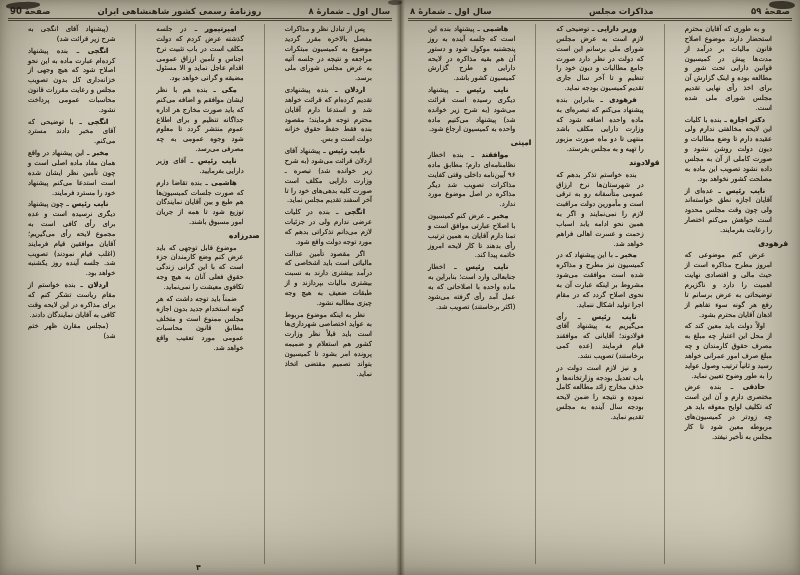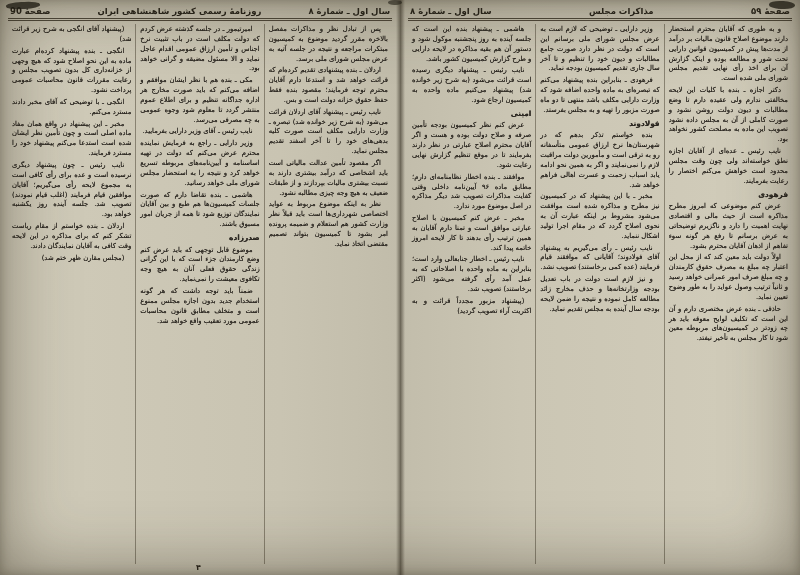--- a/index.html
+++ b/index.html
@@ -17,22 +17,22 @@
     padding:0 2px 2px;border-bottom:3px double #4e483a;margin-bottom:3px;
   }
   .page-header span{white-space:nowrap;}
   .cols{display:flex;height:540px;overflow:hidden;}
   .col{
     flex:1 1 0;min-width:0;padding:1px 4px 0;overflow:hidden;
     font-size:6.8px;line-height:1.45;color:#2b2721;text-align:justify;
     text-shadow:0 0 .4px rgba(43,39,33,.85);
   }
   .col:not(:last-child){border-left:1px solid rgba(80,72,56,.55);}
-  .col p{margin:0 0 2px;text-indent:7px;}
-  .col p b{font-weight:normal;}
+  .col p{margin:0 16px 2px;text-indent:7px;}
+  .col p b{font-weight:bold;}
   .speaker-heading{font-weight:bold;font-size:7.4px;margin:3px 0 2px;}
   .fold{
     position:absolute;top:0;bottom:0;left:396px;width:9px;pointer-events:none;
     background:linear-gradient(to right,rgba(40,34,22,0),rgba(40,34,22,.55) 50%,rgba(40,34,22,0));
   }
   .vignette{
     position:absolute;inset:0;pointer-events:none;
     box-shadow:inset 0 0 70px rgba(50,42,26,.5), inset 0 0 12px rgba(50,42,26,.35);
   }
   .smudge{position:absolute;background:#1c1a15;opacity:.8;border-radius:45%;}
@@ -70,48 +70,46 @@
           <div class="speaker-heading">فولادوند</div>
           <p>بنده خواستم تذکر بدهم که در شهرستان‌ها نرخ ارزاق عمومی متأسفانه رو به ترقی است و مأمورین دولت مراقبت لازم را نمی‌نمایند و اگر به همین نحو ادامه یابد اسباب زحمت و عسرت اهالی فراهم خواهد شد.</p>
           <p><b>مخبر ـ </b>با این پیشنهاد که در کمیسیون نیز مطرح و مذاکره شده است موافقت می‌شود مشروط بر اینکه عبارت آن به نحوی اصلاح گردد که در مقام اجرا تولید اشکال ننماید.</p>
           <p><b>نایب رئیس ـ </b>رأی می‌گیریم به پیشنهاد آقای فولادوند؛ آقایانی که موافقند قیام فرمایند (عده کمی برخاستند) تصویب نشد.</p>
           <p>و نیز لازم است دولت در باب تعدیل بودجه وزارتخانه‌ها و حذف مخارج زائد مطالعه کامل نموده و نتیجه را ضمن لایحه بودجه سال آینده به مجلس تقدیم نماید.</p>
         </div>
         <div class="col">
           <p><b>هاشمی ـ </b>پیشنهاد بنده این است که جلسه آینده به روز پنجشنبه موکول شود و دستور آن هم بقیه مذاکره در لایحه دارایی و طرح گزارش کمیسیون کشور باشد.</p>
           <p><b>نایب رئیس ـ </b>پیشنهاد دیگری رسیده است قرائت می‌شود (به شرح زیر خوانده شد) پیشنهاد می‌کنیم ماده واحده به کمیسیون ارجاع شود.</p>
           <div class="speaker-heading">امینی</div>
-          <p>عرض کنم نظر کمیسیون بودجه تأمین صرفه و صلاح دولت بوده و هست و اگر آقایان محترم اصلاح عبارتی در نظر دارند بفرمایند تا در موقع تنظیم گزارش نهایی رعایت شود.</p>
           <p><b>موافقند ـ </b>بنده اخطار نظامنامه‌ای دارم؛ مطابق ماده ۹۶ آیین‌نامه داخلی وقتی کفایت مذاکرات تصویب شد دیگر مذاکره در اصل موضوع مورد ندارد.</p>
           <p><b>مخبر ـ </b>عرض کنم کمیسیون با اصلاح عبارتی موافق است و تمنا دارم آقایان به همین ترتیب رأی بدهند تا کار لایحه امروز خاتمه پیدا کند.</p>
           <p><b>نایب رئیس ـ </b>اخطار جنابعالی وارد است؛ بنابراین به ماده واحده با اصلاحاتی که به عمل آمد رأی گرفته می‌شود (اکثر برخاستند) تصویب شد.</p>
-          <p>(پیشنهاد مزبور مجدداً قرائت و به اکثریت آراء تصویب گردید)</p>
         </div>
       </div>
   </div>
 
   <div class="page left">
     <div class="page-header">
       <span>سال اول ـ شمارهٔ ۸</span>
       <span>روزنامهٔ رسمی کشور شاهنشاهی ایران</span>
       <span>صفحهٔ 90</span>
     </div>
     <div class="cols" id="left-cols">
         <div class="col">
           <p>پس از تبادل نظر و مذاکرات مفصل بالاخره مقرر گردید موضوع به کمیسیون مبتکرات مراجعه و نتیجه در جلسه آتیه به عرض مجلس شورای ملی برسد.</p>
           <p><b>اردلان ـ </b>بنده پیشنهادی تقدیم کرده‌ام که قرائت خواهد شد و استدعا دارم آقایان محترم توجه فرمایند؛ مقصود بنده فقط حفظ حقوق خزانه دولت است و بس.</p>
           <p><b>نایب رئیس ـ </b>پیشنهاد آقای اردلان قرائت می‌شود (به شرح زیر خوانده شد) تبصره ـ وزارت دارایی مکلف است صورت کلیه بدهی‌های خود را تا آخر اسفند تقدیم مجلس نماید.</p>
+          <p><b>انگجی ـ </b>بنده در کلیات عرضی ندارم ولی در جزئیات لازم می‌دانم تذکراتی بدهم که مورد توجه دولت واقع شود.</p>
           <p>اگر مقصود تأمین عدالت مالیاتی است باید اشخاصی که درآمد بیشتری دارند به نسبت بیشتری مالیات بپردازند و از طبقات ضعیف به هیچ وجه چیزی مطالبه نشود.</p>
           <p>نظر به اینکه موضوع مربوط به عواید اختصاصی شهرداری‌ها است باید قبلاً نظر وزارت کشور هم استعلام و ضمیمه پرونده امر بشود تا کمیسیون بتواند تصمیم مقتضی اتخاذ نماید.</p>
         </div>
         <div class="col">
           <p><b>امیرتیمور ـ </b>در جلسه گذشته عرض کردم که دولت مکلف است در باب تثبیت نرخ اجناس و تأمین ارزاق عمومی اقدام عاجل نماید و الا مسئول مضیقه و گرانی خواهد بود.</p>
           <p><b>مکی ـ </b>بنده هم با نظر ایشان موافقم و اضافه می‌کنم که باید صورت مخارج هر اداره جداگانه تنظیم و برای اطلاع عموم منتشر گردد تا معلوم شود وجوه عمومی به چه مصرفی می‌رسد.</p>
           <p><b>نایب رئیس ـ </b>آقای وزیر دارایی بفرمایید.</p>
-          <p><b>وزیر دارایی ـ </b>راجع به فرمایش نماینده محترم عرض می‌کنم که دولت در تهیه اساسنامه و آیین‌نامه‌های مربوطه تسریع خواهد کرد و نتیجه را به استحضار مجلس شورای ملی خواهد رسانید.</p>
           <p><b>هاشمی ـ </b>بنده تقاضا دارم که صورت جلسات کمیسیون‌ها هم طبع و بین آقایان نمایندگان توزیع شود تا همه از جریان امور مسبوق باشند.</p>
           <div class="speaker-heading">صدرزاده</div>
           <p>موضوع قابل توجهی که باید عرض کنم وضع کارمندان جزء است که با این گرانی زندگی حقوق فعلی آنان به هیچ وجه تکافوی معیشت را نمی‌نماید.</p>
           <p>ضمناً باید توجه داشت که هر گونه استخدام جدید بدون اجازه مجلس ممنوع است و متخلف مطابق قانون محاسبات عمومی مورد تعقیب واقع خواهد شد.</p>
         </div>
         <div class="col">
           <p>(پیشنهاد آقای انگجی به شرح زیر قرائت شد)</p>
           <p><b>انگجی ـ </b>بنده پیشنهاد کرده‌ام عبارت ماده به این نحو اصلاح شود که هیچ وجهی از خزانه‌داری کل بدون تصویب مجلس و رعایت مقررات قانون محاسبات عمومی پرداخت نشود.</p>
           <p><b>انگجی ـ </b>با توضیحی که آقای مخبر دادند مسترد می‌کنم.</p>
           <p><b>مخبر ـ </b>این پیشنهاد در واقع همان مفاد ماده اصلی است و چون تأمین نظر ایشان شده است استدعا می‌کنم پیشنهاد خود را مسترد فرمایند.</p>

